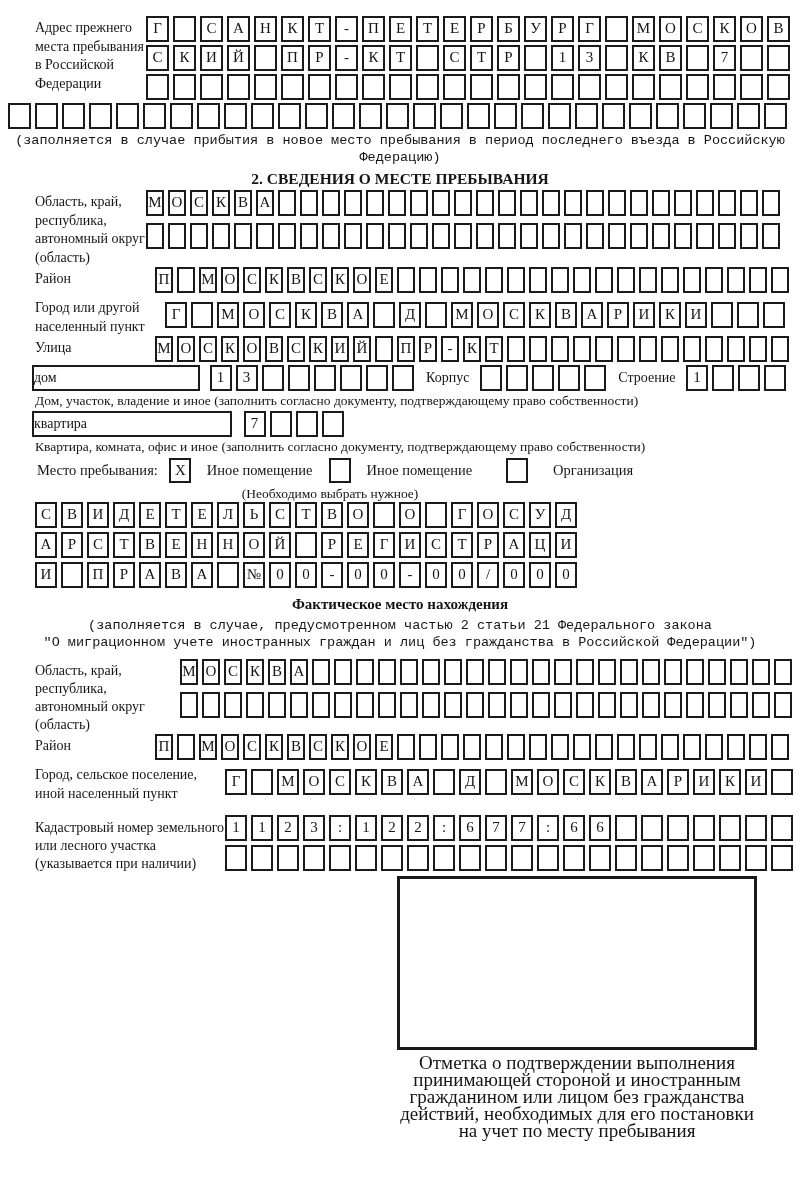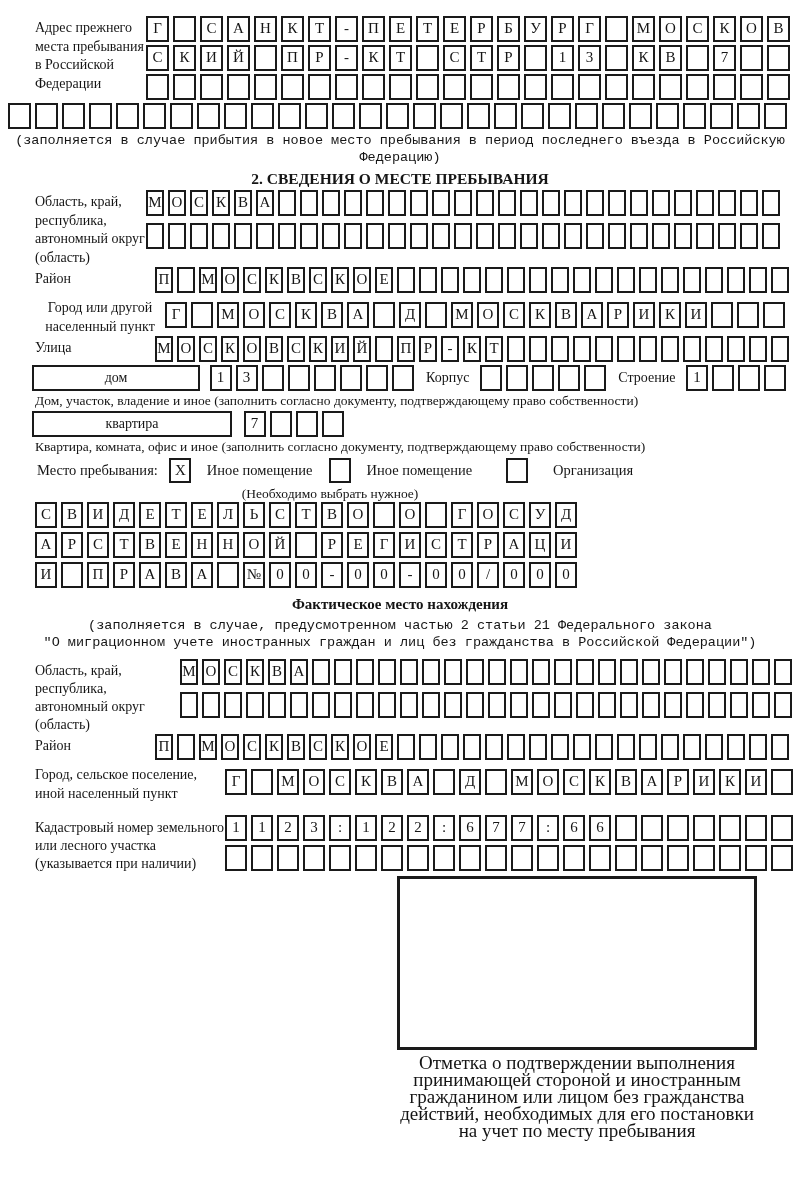--- a/index.html
+++ b/index.html
@@ -6,41 +6,41 @@
   body{
     width:800px;height:1180px;overflow:hidden;position:relative;
     font-family:"Liberation Serif","DejaVu Serif",serif;
     color:#151515;font-size:14px;
   }
   .hnote{margin:24px 62px 0 0;text-align:right;font-size:15px;}
   
   .frow{display:flex;align-items:flex-start;margin-left:35px;}
   .frow.vcenter{align-items:center;}
   .flabel{flex:0 0 auto;font-size:14px;line-height:18.5px;padding-top:3px;}
-  .lw110{width:111px;} .lw120{width:120px;} .lw130{width:130px;text-align:center;}
+  .lw110{width:111px;} .lw120{width:120px;} .lw130{width:130px;}
   .lw145{width:145px;} .lw190{width:190px;} .lw215{width:215px;}
   .rowscol{flex:0 0 auto;}
   .boxrow{white-space:nowrap;height:26px;margin-bottom:3px;display:block;}
   span.boxrow{display:inline-block;vertical-align:middle;margin-bottom:0;}
   .cell{
     display:inline-block;box-sizing:border-box;border:2px solid #1a1a1a;
     height:26px;line-height:21px;text-align:center;font-size:15px;
     vertical-align:top;background:#fff;
   }
   .cell.b{width:23px;margin-right:4px;}
   .cell.m{width:22px;margin-right:4px;}
   .cell.s{width:18px;margin-right:4px;}
   .fullrow{margin-left:8px;}
   .cap{font-size:13.5px;line-height:17px;}
   .center{text-align:center;font-family:Liberation Mono, monospace;}
   .sectitle{font-weight:bold;font-size:15.5px;text-align:center;margin-top:3px;line-height:19px;}
   .mt2{margin-top:2px;} .mt3{margin-top:3px;} .mt8{margin-top:8px;} .mt12{margin-top:12px;}
   .widebox{
     display:inline-block;box-sizing:border-box;border:2px solid #1a1a1a;
-    height:26px;line-height:21px;text-align:center;font-size:14px;
+    height:26px;line-height:21px;font-size:14px;
     vertical-align:middle;
   }
   .w168{width:168px;} .w200{width:200px;}
   .houserow{margin-left:32px;white-space:nowrap;height:27px;}
   .inlbl{display:inline-block;vertical-align:middle;font-size:14px;margin:0 7px 0 5px;}
   .leftcap{margin-left:35px;}
   .stayrow{margin-left:37px;white-space:nowrap;height:27px;margin-top:3px;}
   .stayrow > span{vertical-align:middle;}
   .chk{
     display:inline-block;box-sizing:border-box;border:2px solid #1a1a1a;

